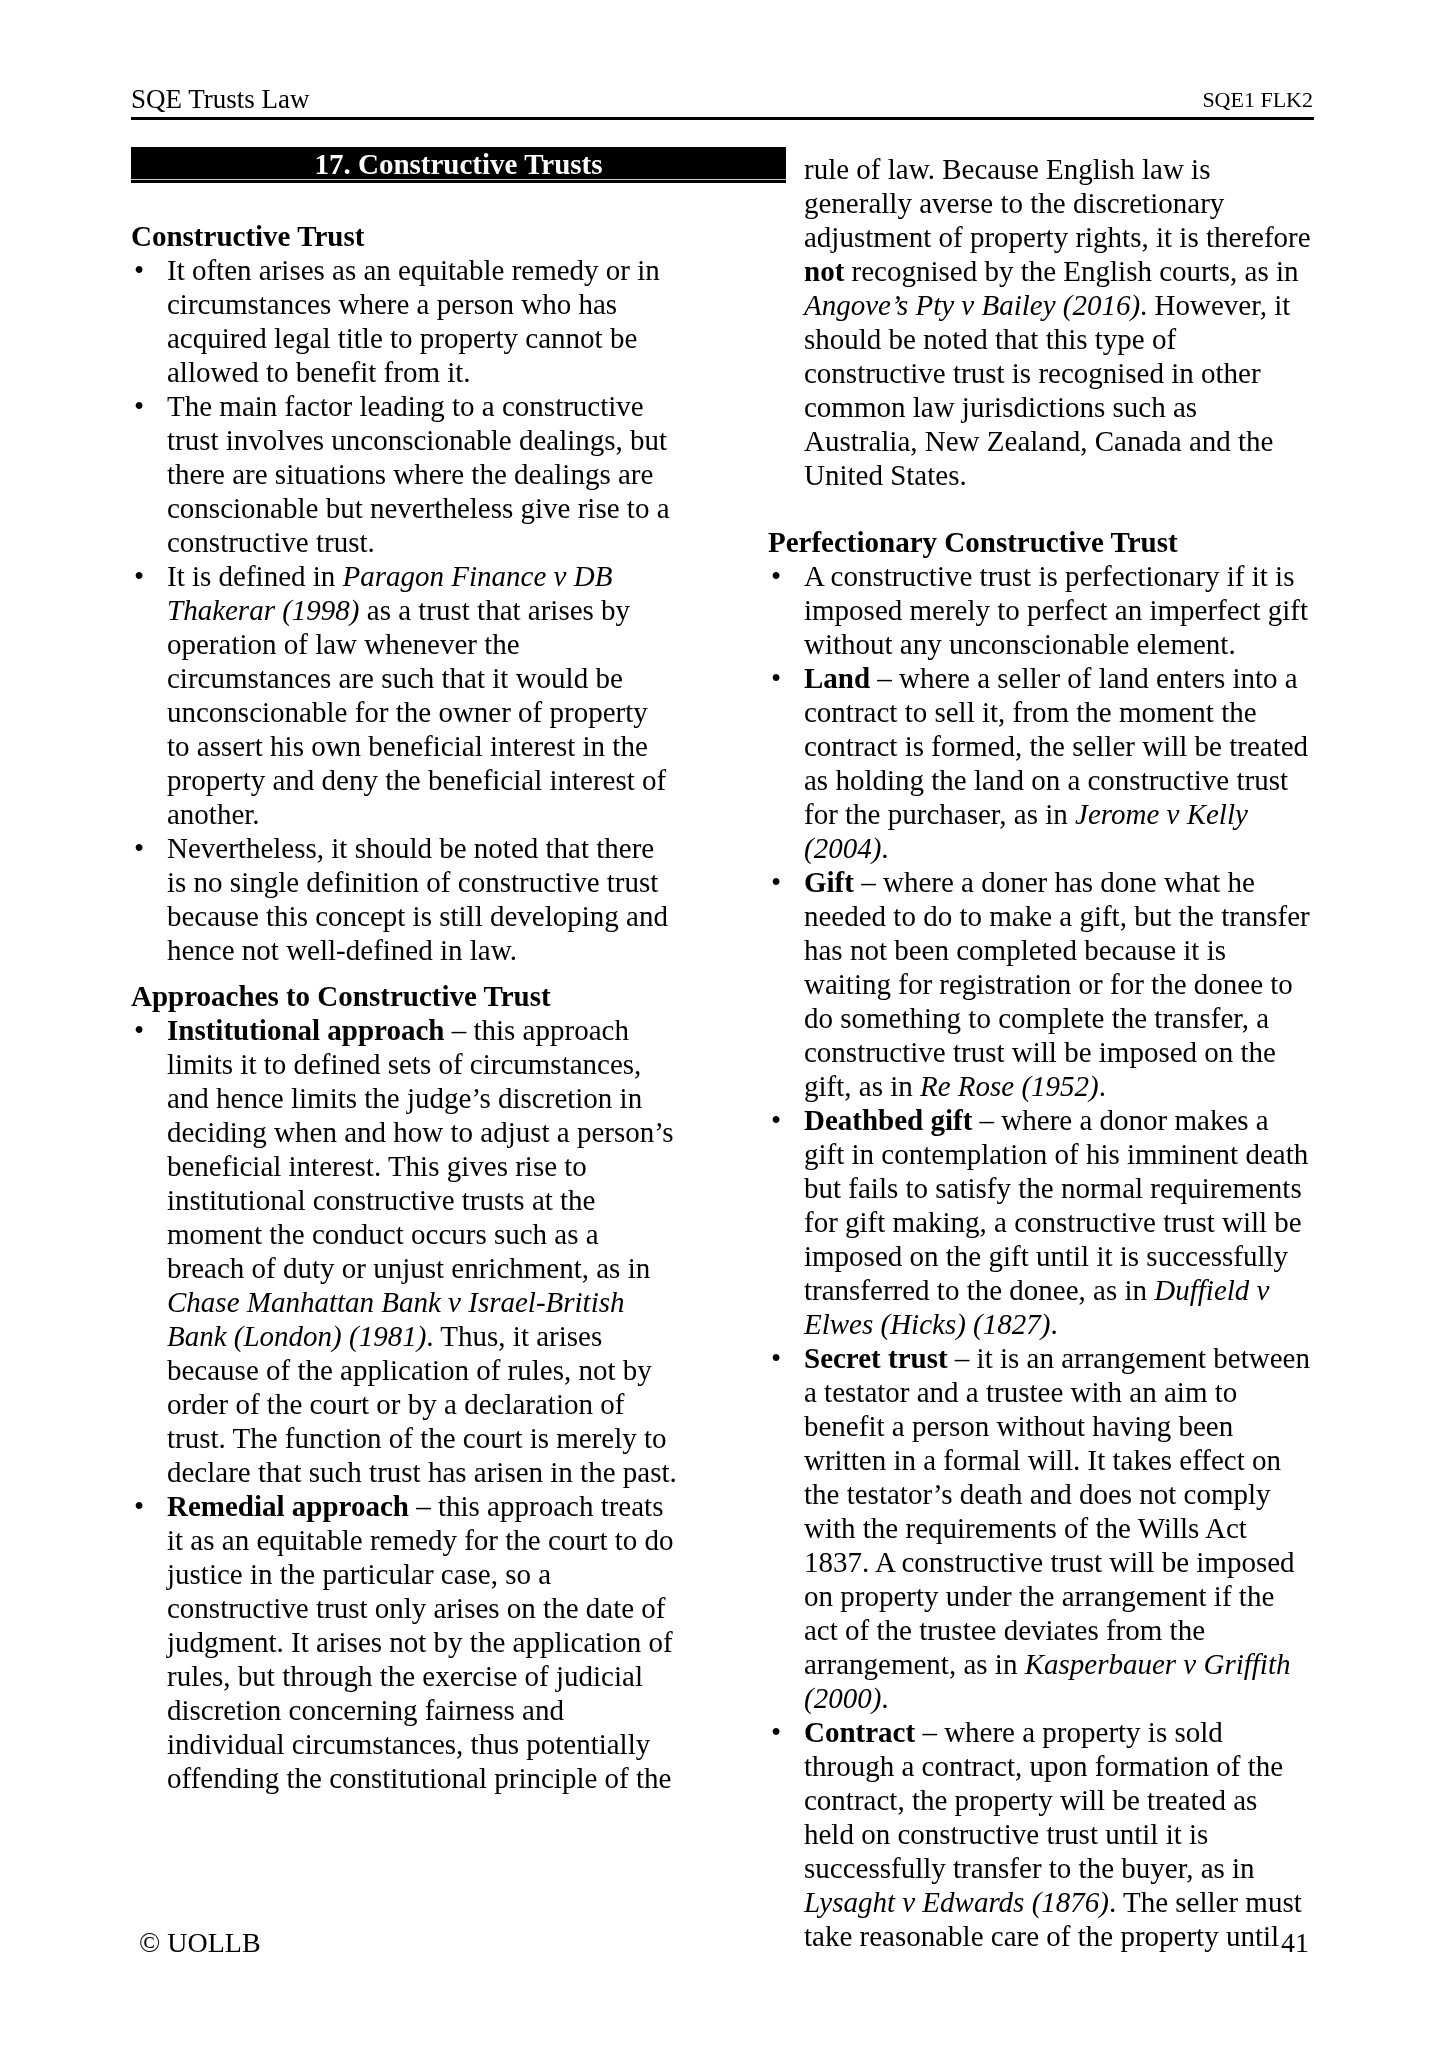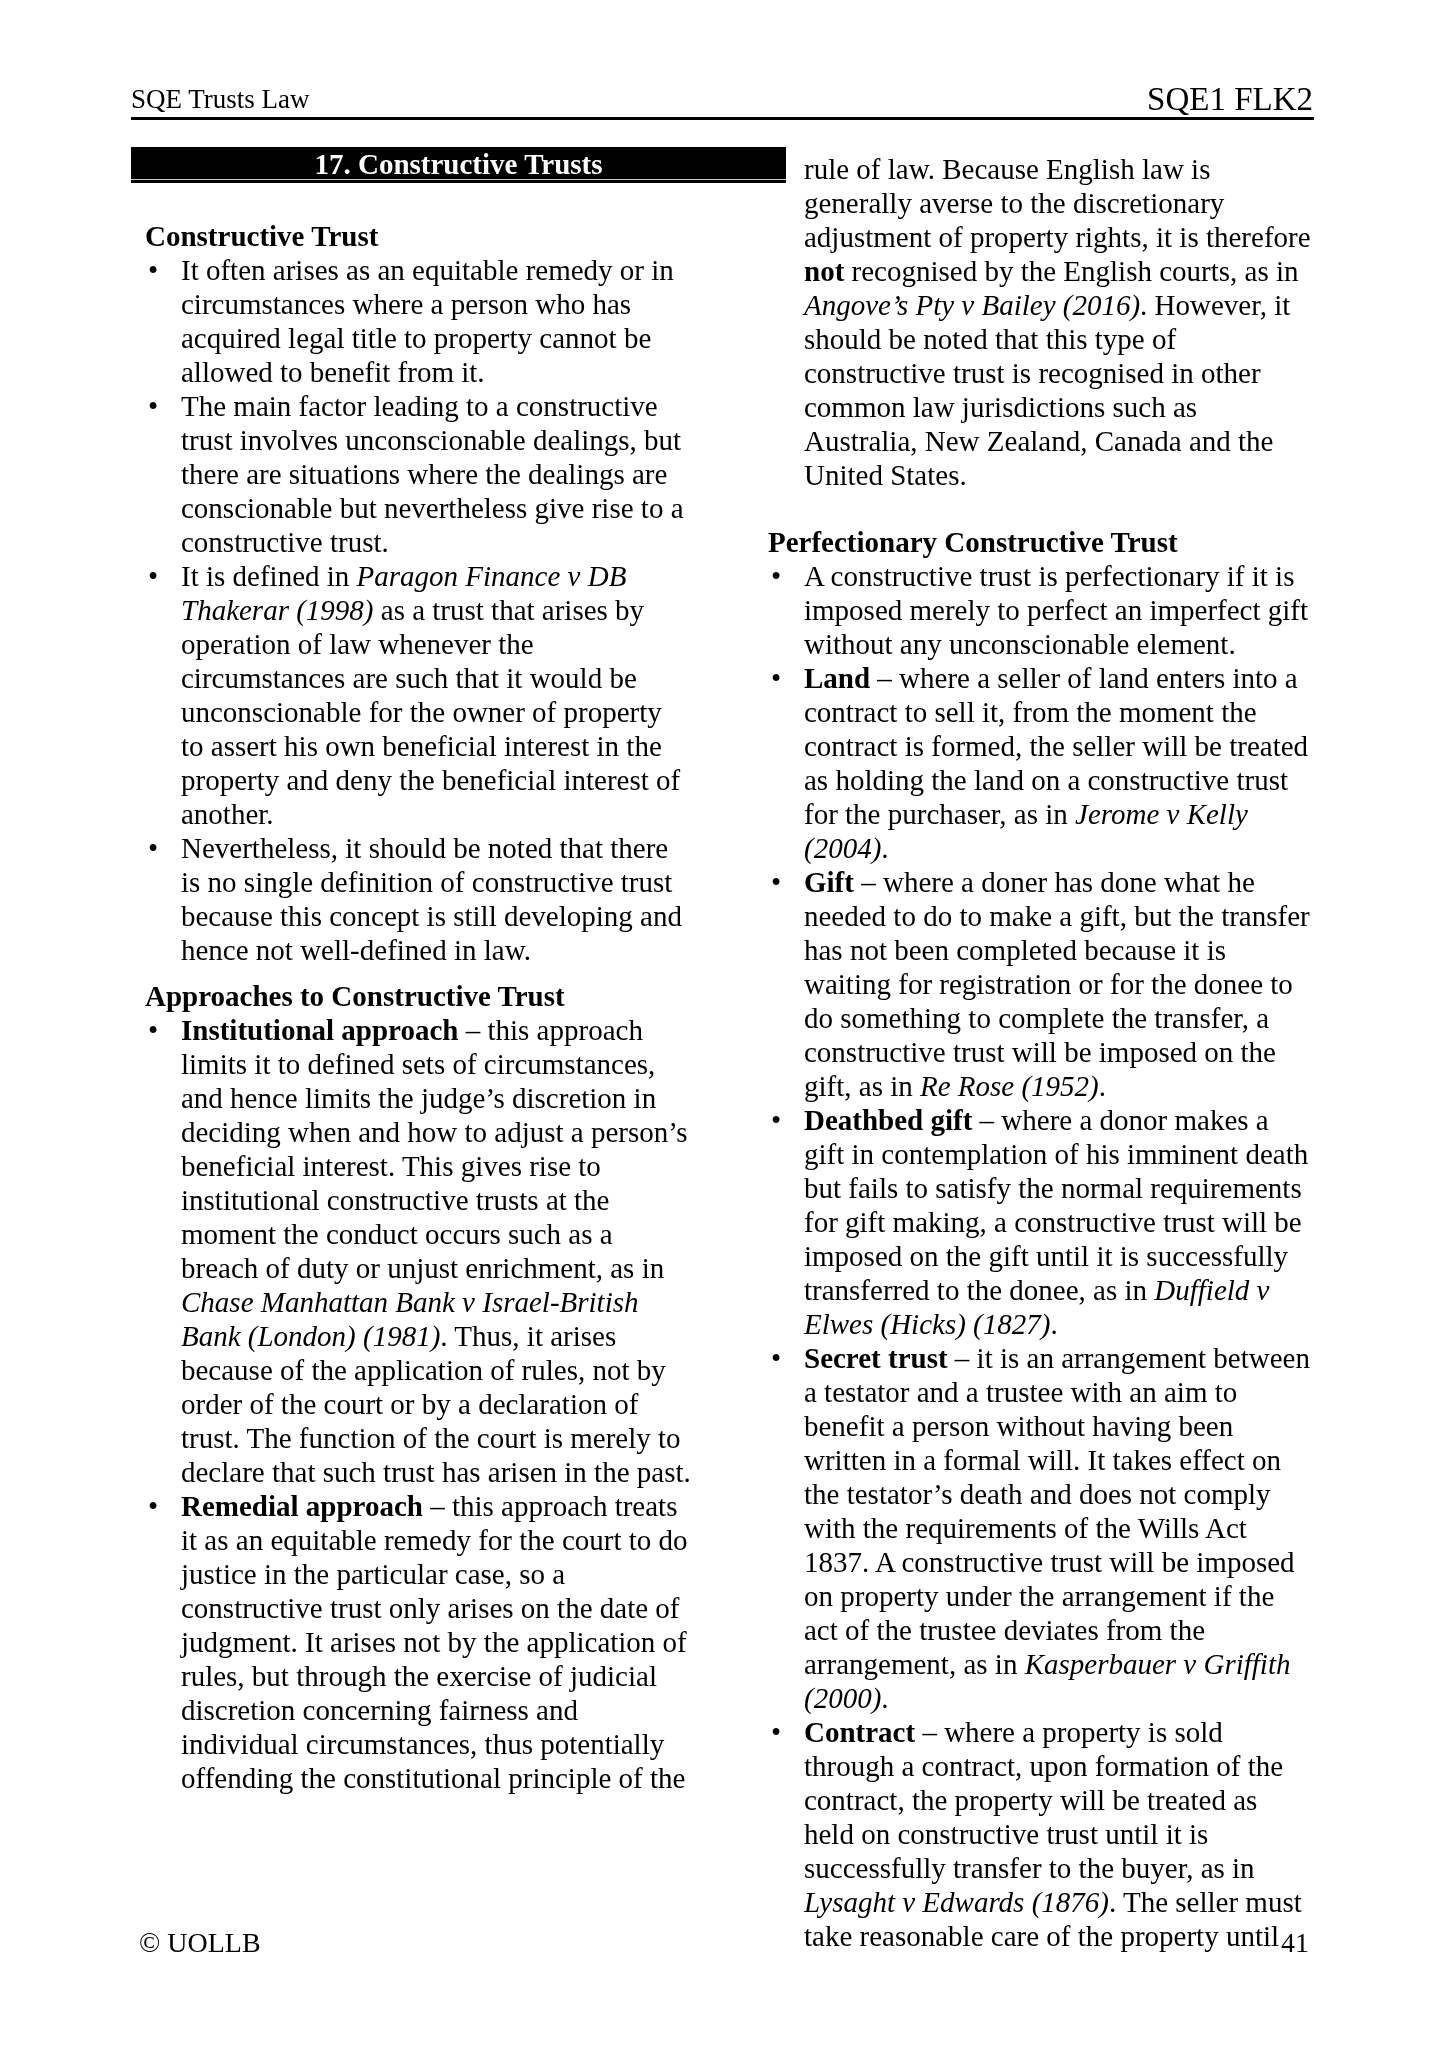--- a/index.html
+++ b/index.html
@@ -2,34 +2,34 @@
 <html><head>
 <meta charset="utf-8">
 <style>
   html,body{margin:0;padding:0;}
   body{
     width:1445px;height:2045px;background:#ffffff;color:#000;
     font-family:"Liberation Serif","DejaVu Serif",serif;
     position:relative;overflow:hidden;
   }
   .hdr-left{position:absolute;left:131px;top:86px;font-size:27px;line-height:27px;}
-  .hdr-right{position:absolute;right:132px;top:86px;font-size:33px;line-height:27px;}
+  .hdr-right{position:absolute;right:132px;top:86px;font-size:22px;line-height:27px;}
   .hdr-rule{position:absolute;left:131px;top:117px;width:1183px;height:3px;background:#000;}
 
   .banner{
     position:absolute;left:131px;top:147px;width:655px;height:36px;
     background:#000;color:#fff;font-weight:bold;font-size:29px;
     text-align:center;line-height:35px;
   }
   .banner::after{
     content:"";position:absolute;left:0;right:0;bottom:3px;height:1px;background:#c9c9c9;
   }
 
   .col{position:absolute;width:560px;font-size:29px;line-height:34px;}
-  .col-left{left:145px;top:219px;}
+  .col-left{left:131px;top:219px;}
   .col-right{left:768px;top:152px;}
 
   .h{font-weight:bold;}
   .col-left .h:not(:first-child){margin-top:12px;}
   .col-right .h{margin-top:33px;}
 
   ul.blist{margin:0;padding:0;list-style:none;}
   ul.blist li{position:relative;padding-left:36px;white-space:pre-line;}
   ul.blist li::before{content:"\2022";position:absolute;left:3px;top:0;}
 

